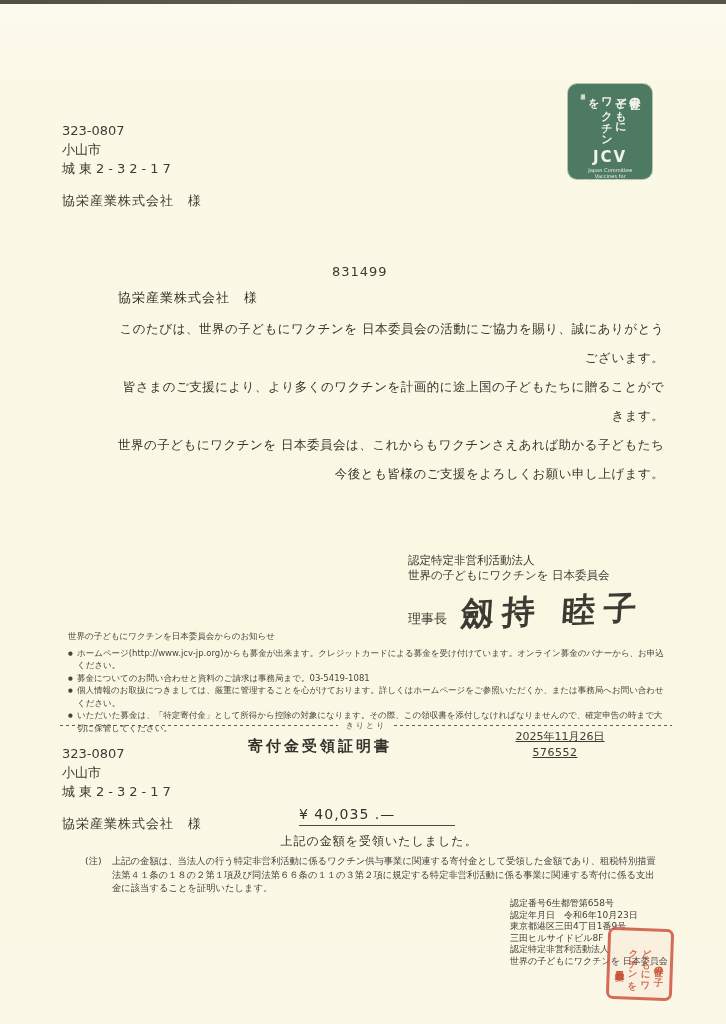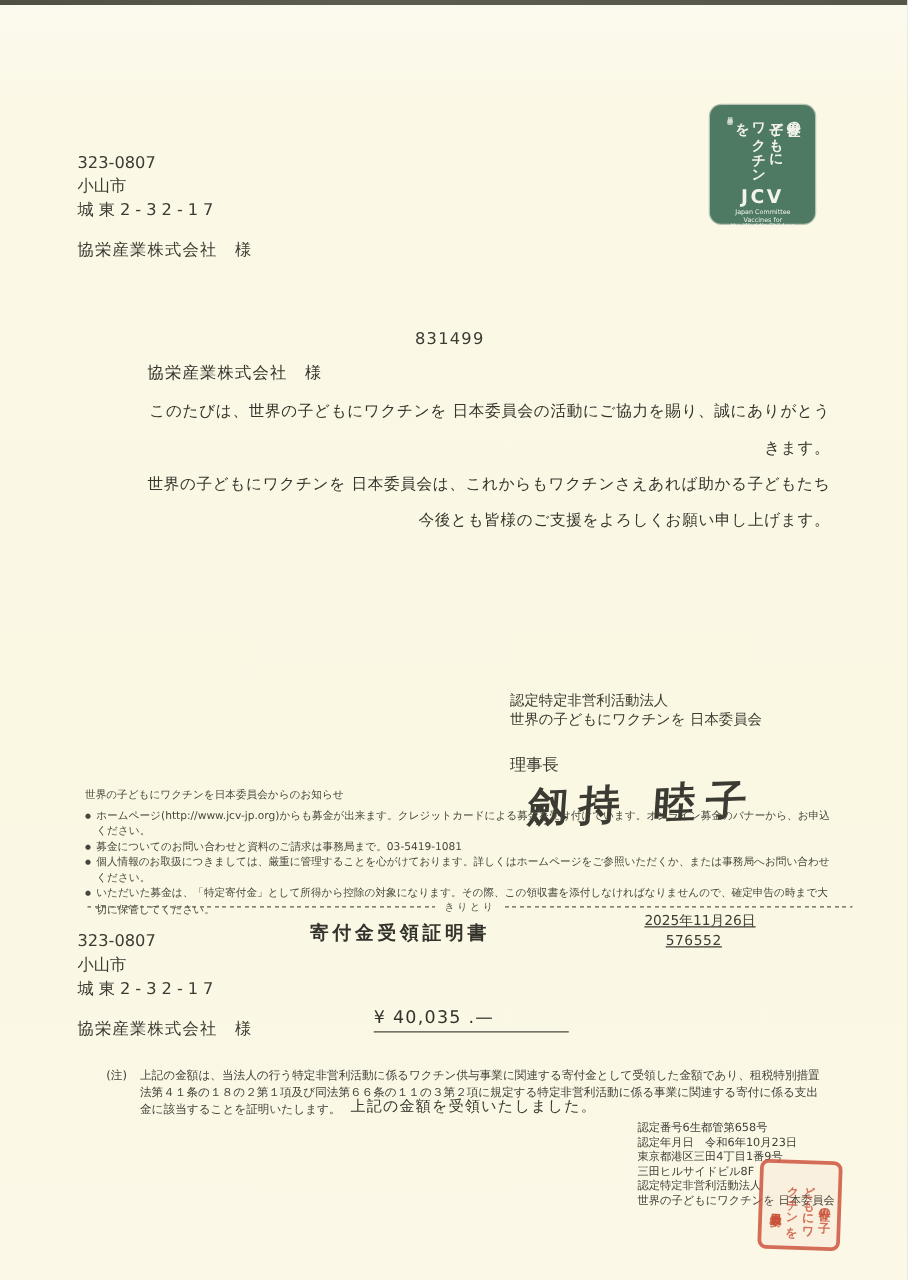--- a/index.html
+++ b/index.html
@@ -47,52 +47,52 @@
 
   
   .refnum{left:332px;top:264px;font-size:13px;letter-spacing:1px;color:#3c3c33;}
   .salutation{left:118px;top:289px;font-size:13px;letter-spacing:1px;color:#35352c;}
   .letter{left:118px;top:314px;font-size:12.5px;line-height:29px;color:#35352c;letter-spacing:.5px;text-align:right;}
 
   
   .sig{left:408px;top:553px;color:#3a3a30;}
   .sig .org-type{font-size:11.5px;line-height:15px;}
   .sig .org-name{font-size:11.5px;line-height:15px;}
-  .sig-row{display:flex;align-items:flex-start;margin-top:6px;flex-direction:column;}
+  .sig-row{display:flex;align-items:center;margin-top:6px;}
   .sig .title{font-size:13px;padding-top:14px;}
   .sig .name{
     font-size:33px;font-weight:600;letter-spacing:8px;margin-left:14px;
     transform:rotate(-2deg) skewX(-6deg);color:#3b3b33;
   }
 
   
   .notice{left:64px;top:630px;width:608px;font-size:8.5px;line-height:12.5px;color:#46463c;}
   .notice .head{margin-left:4px;}
   .notice ul{margin:4px;padding:0;list-style:none;}
   .notice li{padding-left:9px;position:relative;}
   .notice li::before{content:"●";position:absolute;left:0;top:0;font-size:5.5px;line-height:13px;}
 
   
-  .cutline{left:70px;top:720px;width:612px;display:flex;align-items:center;color:#55554a;}
+  .cutline{left:60px;top:720px;width:612px;display:flex;align-items:center;color:#55554a;}
   .cutline .dash{
     flex:1;height:1px;
     background:repeating-linear-gradient(90deg,#5e5e52 0 3px,transparent 3px 6px);
   }
   .cutline .label{font-size:8px;letter-spacing:2px;padding:0 8px;}
 
   
   .receipt-meta{left:485px;top:729px;width:150px;text-align:center;font-size:11px;line-height:16px;color:#3c3c33;text-decoration:underline;}
   .receipt-meta .num{margin-right:10px;letter-spacing:.5px;}
   .receipt-title{left:0;top:737px;width:640px;text-align:center;font-size:15px;font-weight:bold;letter-spacing:3px;color:#33332b;}
   .amount{
     left:299px;top:806px;width:156px;text-align:left;
     font-size:14px;letter-spacing:1px;color:#33332b;
     border-bottom:1.5px solid #4a4a40;padding-bottom:3px;
   }
-  .received{left:279px;top:833px;width:200px;text-align:center;font-size:12px;letter-spacing:1px;color:#35352c;margin-top:44px;}
+  .received{left:279px;top:833px;width:200px;text-align:center;font-size:12px;letter-spacing:1px;color:#35352c;}
 
   
   .legal{left:85px;top:854px;width:576px;font-size:9.3px;line-height:13.5px;color:#42423a;display:flex;}
   .legal .lbl{flex:0 0 27px;}
   .legal .txt{flex:1;}
 
   
   .issuer{left:510px;top:898px;font-size:9px;line-height:11.5px;color:#42423a;}
 
   
@@ -135,20 +135,22 @@
       <div>Japan Committee</div>
       <div>Vaccines for</div>
       <div>the World's Children</div>
     </div>
   </div>
 
   <div class="abs refnum nowrap">831499</div>
   <div class="abs salutation nowrap">協栄産業株式会社　様</div>
   <div class="abs letter">
     <div class="nowrap">このたびは、世界の子どもにワクチンを 日本委員会の活動にご協力を賜り、誠にありがとう</div>
+    <div class="nowrap">ございます。</div>
+    <div class="nowrap">皆さまのご支援により、より多くのワクチンを計画的に途上国の子どもたちに贈ることがで</div>
     <div class="nowrap">きます。</div>
     <div class="nowrap">世界の子どもにワクチンを 日本委員会は、これからもワクチンさえあれば助かる子どもたち</div>
     <div class="nowrap">今後とも皆様のご支援をよろしくお願い申し上げます。</div>
   </div>
 
   <div class="abs sig">
     <div class="org-type nowrap">認定特定非営利活動法人</div>
     <div class="org-name nowrap">世界の子どもにワクチンを 日本委員会</div>
     <div class="sig-row">
       <div class="title nowrap">理事長</div>

